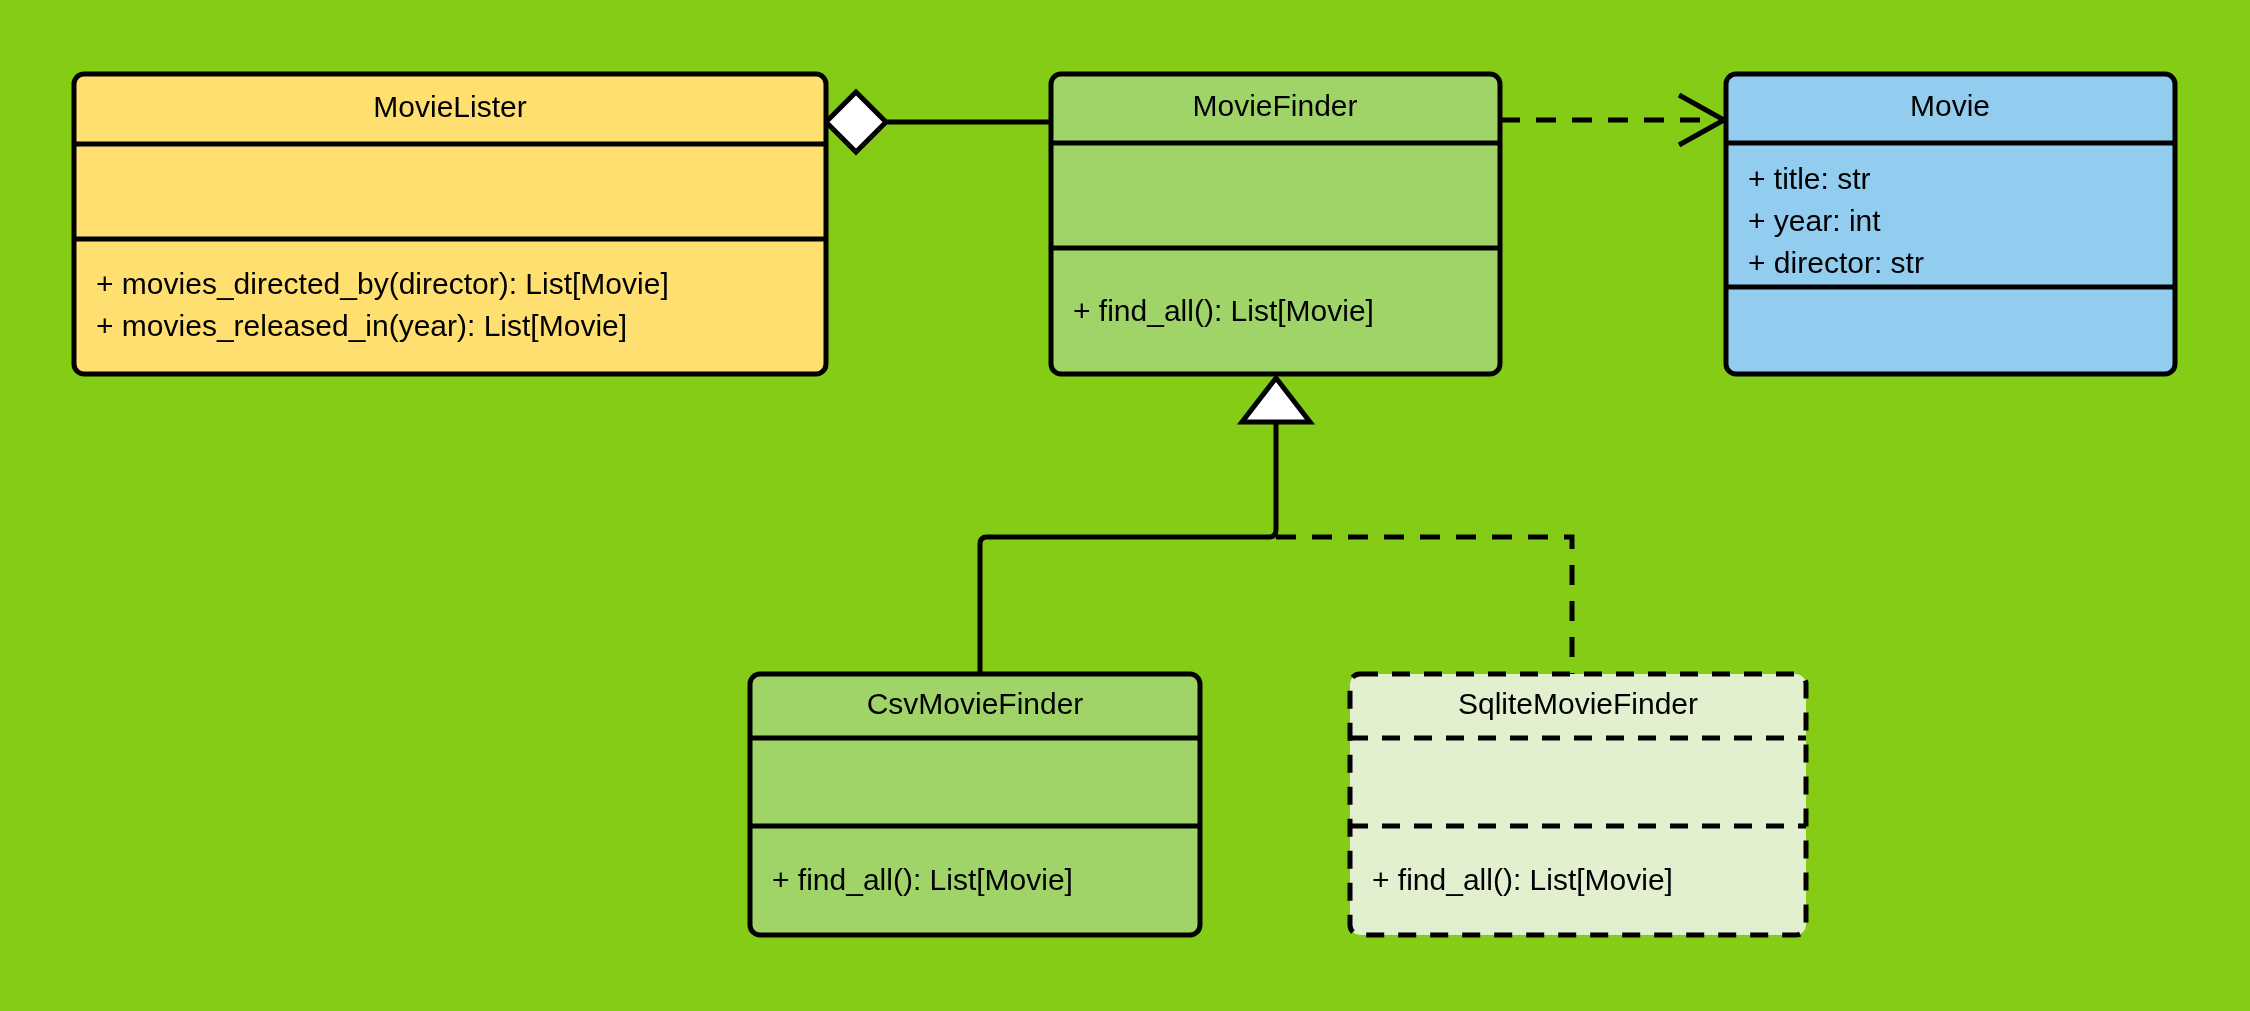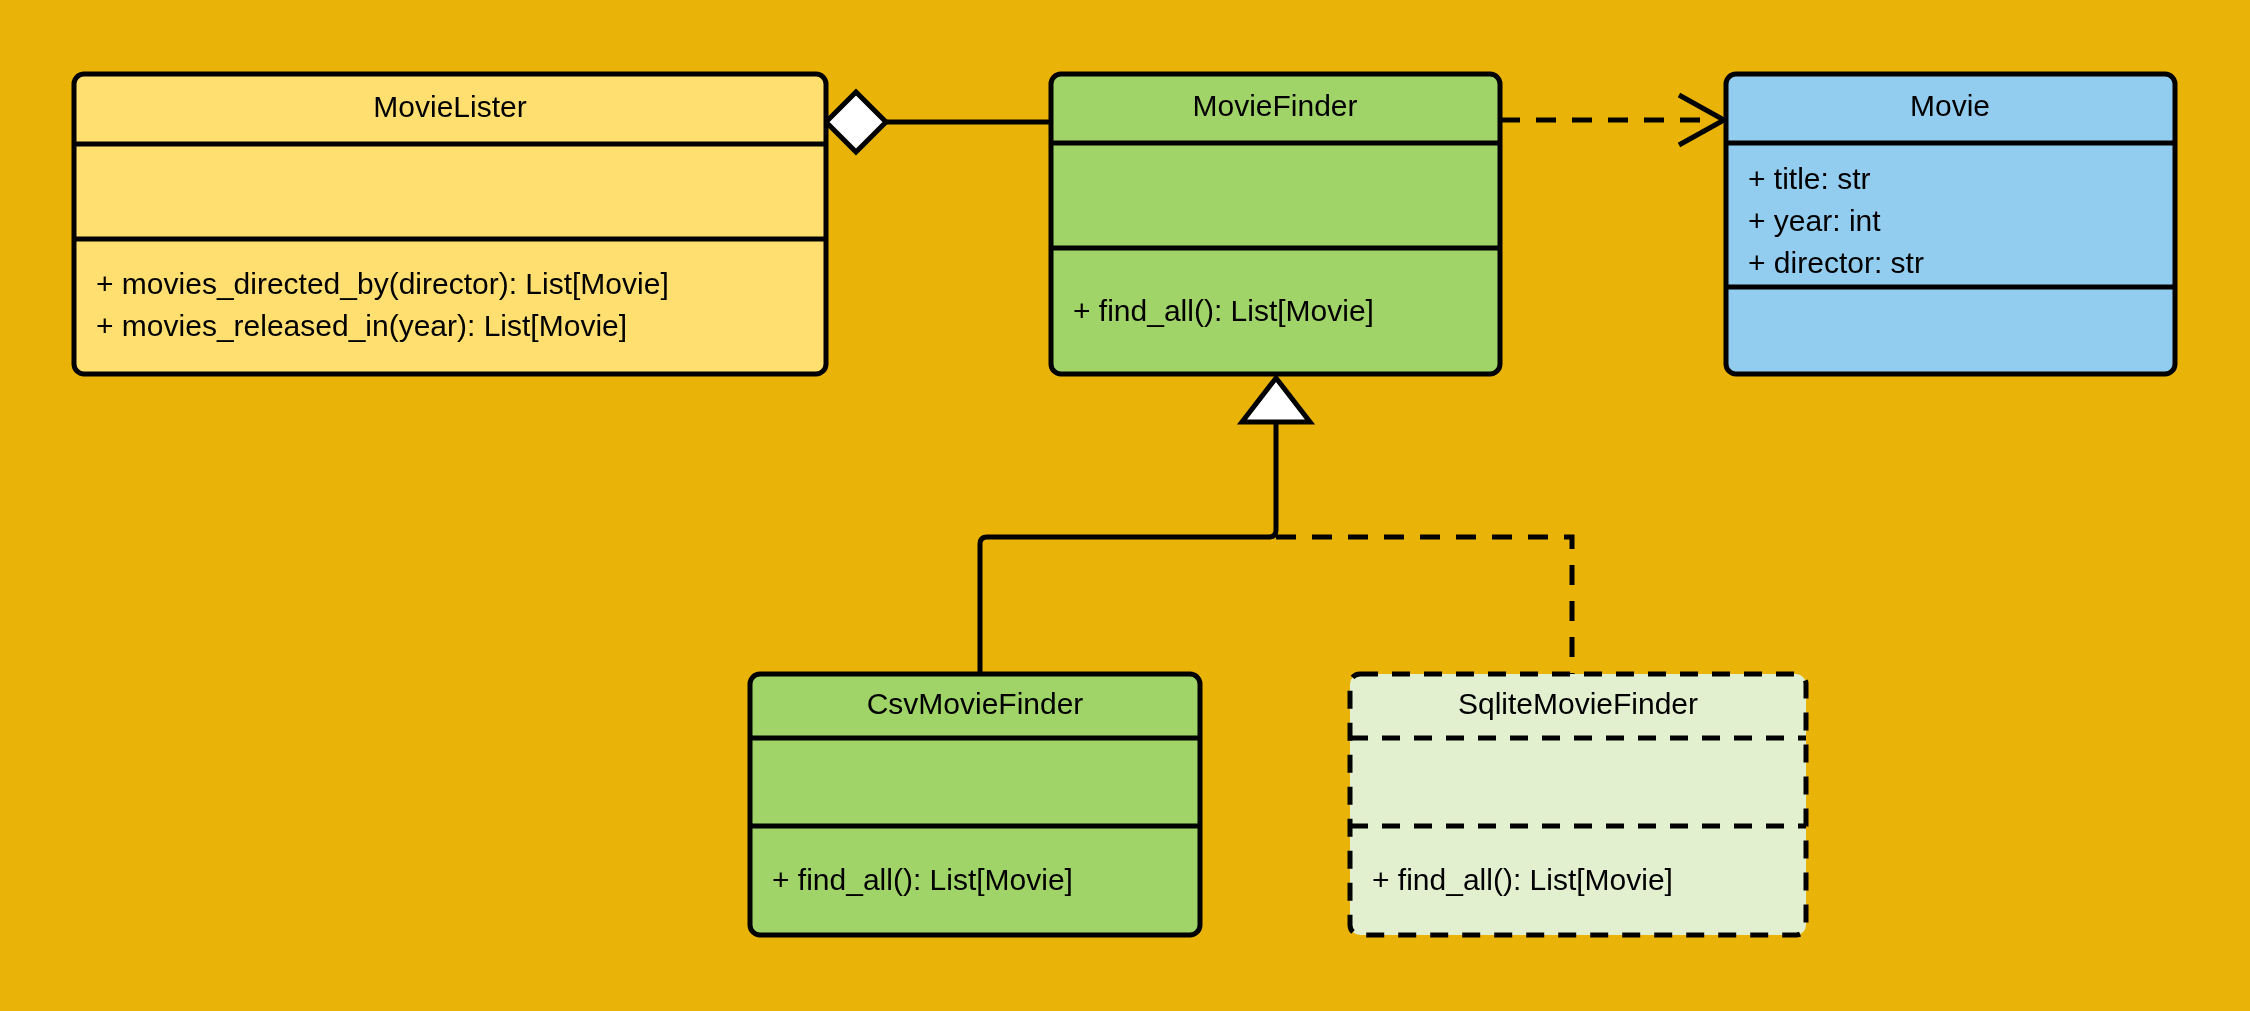--- a/index.html
+++ b/index.html
@@ -11,21 +11,21 @@
   body {
     width: 2250px;
     height: 1011px;
     font-family: "Liberation Sans", sans-serif;
     overflow: hidden;
   }
   #diagram-root {
     position: relative;
     width: 2250px;
     height: 1011px;
-    background: #eab308;
+    background: #84cc16;
   }
   svg.uml-canvas {
     display: block;
     width: 2250px;
     height: 1011px;
   }
   .cls-box-shape {
     stroke: #000000;
     stroke-width: 5;
   }

